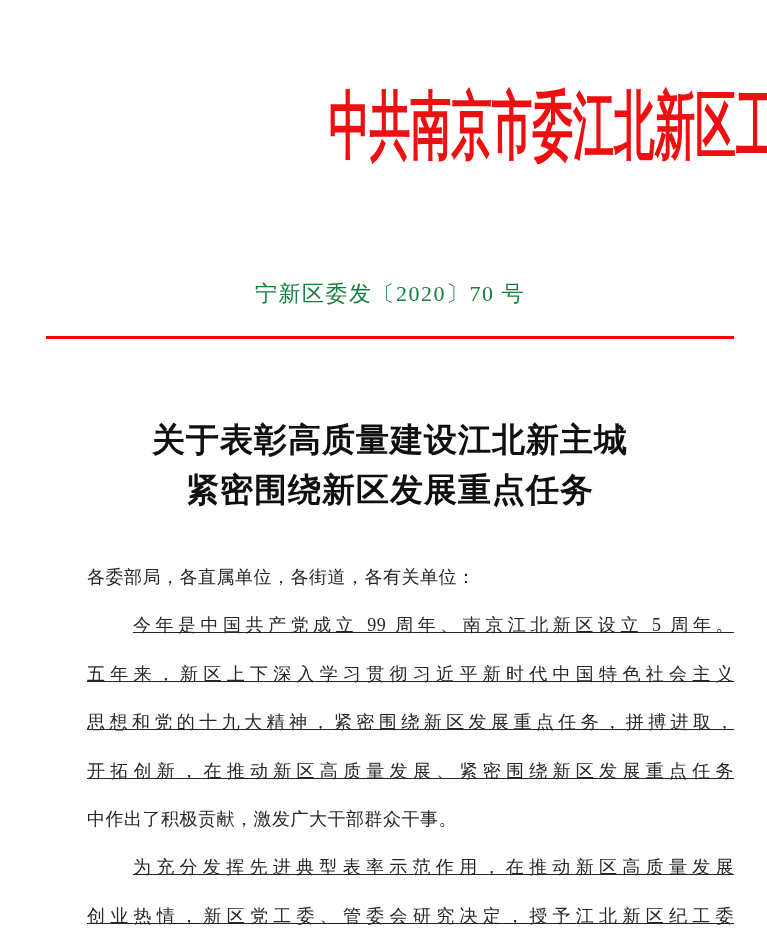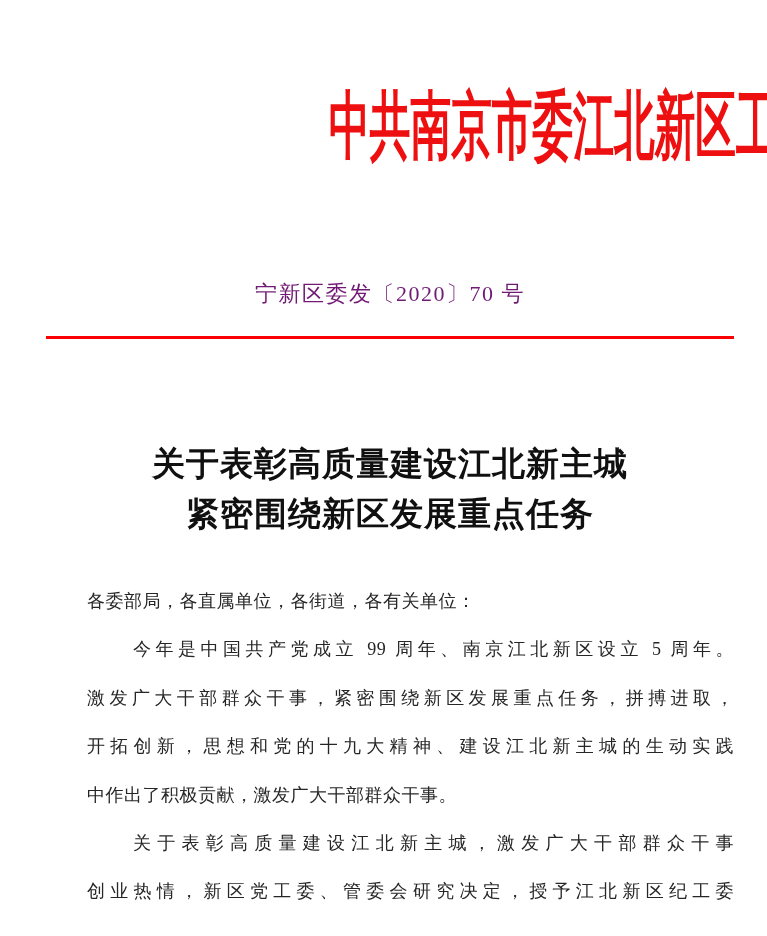--- a/index.html
+++ b/index.html
@@ -40,52 +40,53 @@
     transform: scaleX(0.55);
     transform-origin: 50% 50%;
   }
   
   .docnum {
     margin-top: 117px;
     text-align: center;
     font-size: 22px;
     line-height: 26px;
     letter-spacing: 1.5px;
-    color: #701a75;
+    color: #15803d;
   }
   
   .rule {
     margin-top: 29px;
     height: 3px;
     width: 100%;
     background: var(--rule-red);
   }
   
   .title {
-    margin-top: 100px;
+    margin-top: 76px;
     text-align: center;
     font-size: 33px;
     line-height: 50px;
     font-weight: bold;
     color: #101010;
     letter-spacing: 1px;
   }
   
   .body-block {
     margin-top: 38px;
     font-size: 18px;
     line-height: 48.4px;
     color: var(--body-text);
     letter-spacing: 0.5px;
     margin-left: 41px;
   }
   .bl { width: 100%; }
   .bl.just {
     text-align: justify;
     text-align-last: justify;
+    text-decoration: underline;
   }
   .bl.indent { text-indent: 2.55em; }
 </style>
 </head>
 <body>
 
 <div class="page">
 
   <div class="header">
     <span class="header-text">中共南京市委江北新区工作委员会文件</span>
@@ -96,20 +97,21 @@
   <div class="rule"></div>
 
   <div class="title">
     <div>关于表彰高质量建设江北新主城</div>
     <div>紧密围绕新区发展重点任务</div>
   </div>
 
   <div class="body-block">
     <div class="bl">各委部局，各直属单位，各街道，各有关单位：</div>
     <div class="bl indent just">今年是中国共产党成立 99 周年、南京江北新区设立 5 周年。</div>
-    <div class="bl just">激发广大干部群众干事，紧密围绕新区发展重点任务，拼搏进取，</div>
-    <div class="bl just">开拓创新，思想和党的十九大精神、建设江北新主城的生动实践</div>
+    <div class="bl just">五年来，新区上下深入学习贯彻习近平新时代中国特色社会主义</div>
+    <div class="bl just">思想和党的十九大精神，紧密围绕新区发展重点任务，拼搏进取，</div>
+    <div class="bl just">开拓创新，在推动新区高质量发展、紧密围绕新区发展重点任务</div>
     <div class="bl">中作出了积极贡献，激发广大干部群众干事。</div>
-    <div class="bl indent just">关于表彰高质量建设江北新主城，激发广大干部群众干事</div>
+    <div class="bl indent just">为充分发挥先进典型表率示范作用，在推动新区高质量发展</div>
     <div class="bl just">创业热情，新区党工委、管委会研究决定，授予江北新区纪工委</div>
   </div>
 
 </div>
 
 </body></html>

